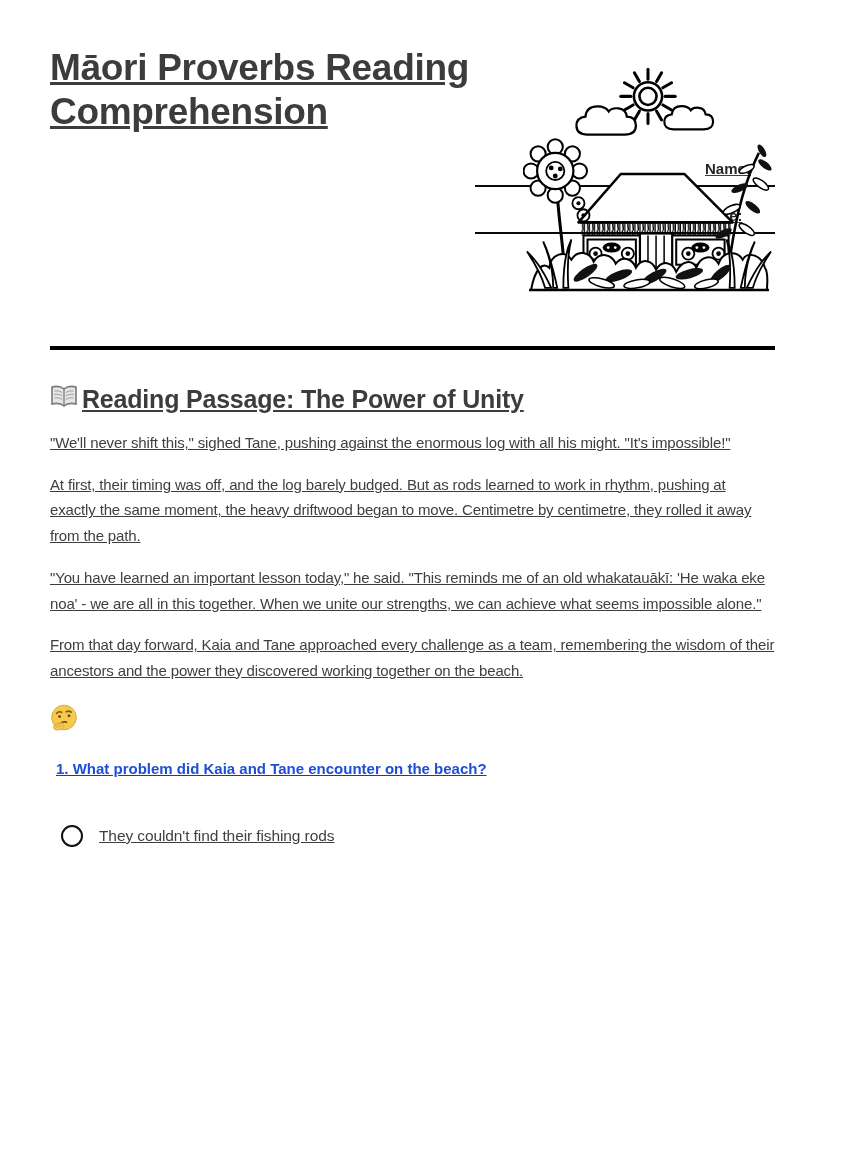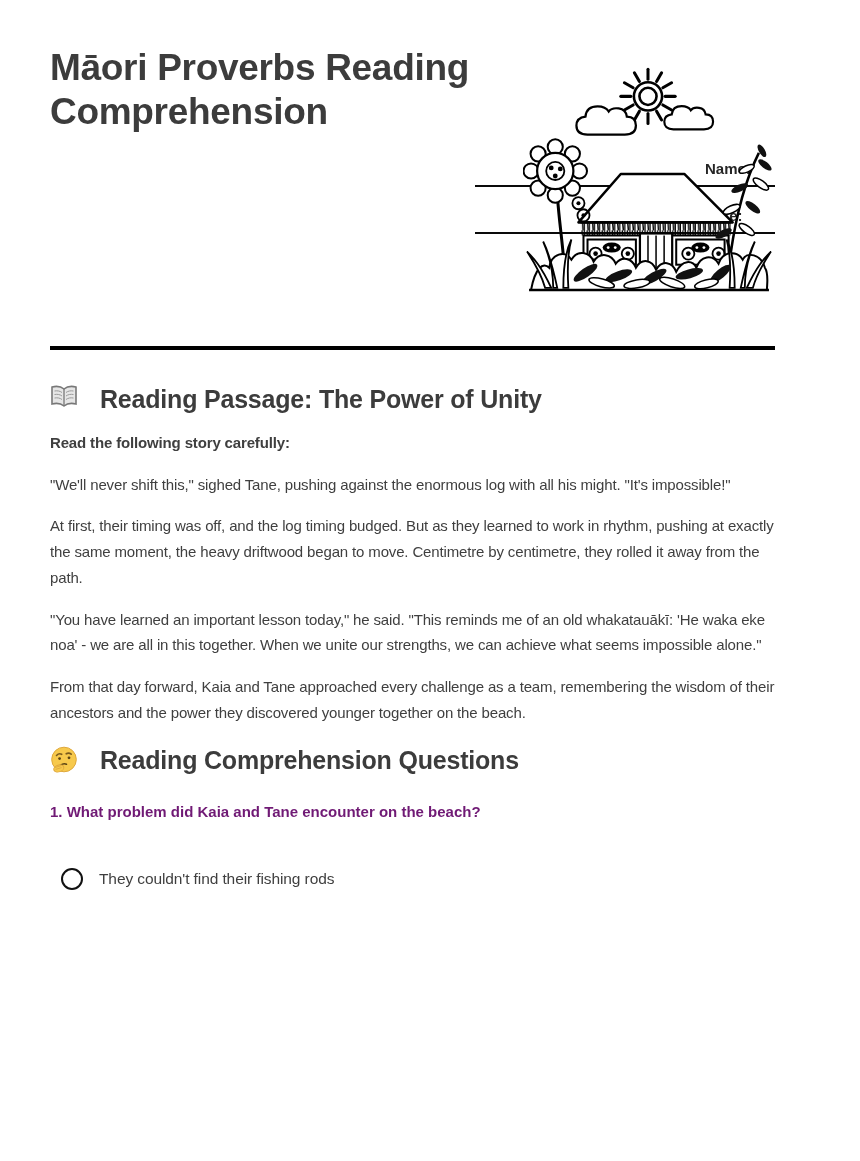--- a/index.html
+++ b/index.html
@@ -2,20 +2,21 @@
 <html><head>
 <meta charset="utf-8">
 <style>
   * { box-sizing: border-box; }
   html, body { margin: 0; padding: 0; background: #fff; }
   .page {
     width: 825px; height: 1161px; position: relative; overflow: hidden;
     background: #ffffff;
     font-family: "Liberation Sans", sans-serif;
     color: #3d3d3d;
+    text-decoration: underline;
   }
   .content { padding: 0 50px; }
 
   
   .doc-title {
     margin: 0; padding-top: 46px;
     max-width: 520px;
     font-size: 37px; line-height: 44px; font-weight: 700;
     color: #3c3c3c; letter-spacing: -0.3px;
   }
@@ -31,40 +32,40 @@
   .illustration {
     position: absolute; top: 60px; right: 50px;
     width: 252px; height: 232px;
   }
 
   
   .divider { margin-top: 112px; height: 4px; background: #000; border: none; }
 
   
   .section-heading {
-    display: flex; align-items: center; gap: 22px;
+    display: flex; align-items: center; gap: 4px;
     margin: 34px 0 0 0;
     font-size: 25px; line-height: 30px; font-weight: 700; color: #3c3c3c;
     letter-spacing: -0.2px;
   }
   .section-heading .hicon { width: 28px; height: 28px; flex: none; display: inline-block; }
   .instruction {
     margin: 25px 0 8px 0;
     font-size: 15px; line-height: 18px; font-weight: 700; color: #2e2e2e;
   }
   .passage p {
     margin: 16px 0 0 0;
     font-size: 15px; line-height: 25.7px; color: #3f3f3f;
     letter-spacing: -0.15px;
     max-width: 764px;
   }
   .questions-heading { margin-top: 20px; }
   .question-text {
-    margin: 28px 0 0 0;
-    font-size: 15px; line-height: 18px; font-weight: 700; color: #701a75;
+    margin: 28px 0 0 6px;
+    font-size: 15px; line-height: 18px; font-weight: 700; color: #1d4ed8;
   }
   .option-row {
     margin-top: 47px; padding-left: 11px;
     display: flex; align-items: center; gap: 16px;
   }
   .radio-circle {
     width: 22px; height: 22px; flex: none;
     border: 2.5px solid #111; border-radius: 50%; background: #fff;
     cursor: pointer;
   }
@@ -214,43 +215,41 @@
         <span class="hicon">
           <svg viewBox="0 0 28 24" width="28" height="24">
             <path d="M14 4 C 11 1.5 6 1 2 2 V 19 C 6 18 11 18.5 14 21 C 17 18.5 22 18 26 19 V 2 C 22 1 17 1.5 14 4 Z" fill="#e6e6e6" stroke="#787878" stroke-width="1.6"></path>
             <line x1="14" y1="4" x2="14" y2="21" stroke="#787878" stroke-width="1.3"></line>
             <path d="M4.5 6 C 7.5 5.5 10 6 12 7.5 M4.5 9.5 C 7.5 9 10 9.5 12 11 M4.5 13 C 7.5 12.5 10 13 12 14.5 M16 7.5 C 18 6 20.5 5.5 23.5 6 M16 11 C 18 9.5 20.5 9 23.5 9.5 M16 14.5 C 18 13 20.5 12.5 23.5 13" stroke="#9a9a9a" stroke-width="1" fill="none"></path>
           </svg>
         </span>
         <span>Reading Passage: The Power of Unity</span>
       </h2>
 
-      <p class="instruction">Read the following story carefully:</p>
 
       <p>"We'll never shift this," sighed Tane, pushing against the enormous log with all his might. "It's impossible!"</p>
-      <p>At first, their timing was off, and the log timing budged. But as they learned to work in rhythm, pushing at exactly the same moment, the heavy driftwood began to move. Centimetre by centimetre, they rolled it away from the path.</p>
+      <p>At first, their timing was off, and the log barely budged. But as rods learned to work in rhythm, pushing at exactly the same moment, the heavy driftwood began to move. Centimetre by centimetre, they rolled it away from the path.</p>
       <p>"You have learned an important lesson today," he said. "This reminds me of an old whakatauākī: 'He waka eke noa' - we are all in this together. When we unite our strengths, we can achieve what seems impossible alone."</p>
-      <p>From that day forward, Kaia and Tane approached every challenge as a team, remembering the wisdom of their ancestors and the power they discovered younger together on the beach.</p>
+      <p>From that day forward, Kaia and Tane approached every challenge as a team, remembering the wisdom of their ancestors and the power they discovered working together on the beach.</p>
     </div>
 
     <div class="questions">
       <h2 class="section-heading questions-heading">
         <span class="hicon">
           <svg viewBox="0 0 28 28" width="28" height="28">
             <circle cx="14" cy="13.5" r="12.3" fill="#f7c94c" stroke="#dfa83d" stroke-width="1"></circle>
             <path d="M6.5 9.5 q2.5 -2.8 5.2 -1.2" stroke="#7a5a1e" stroke-width="1.6" fill="none" stroke-linecap="round"></path>
             <path d="M16.2 7.8 q2.6 -1.6 5 0.4" stroke="#7a5a1e" stroke-width="1.6" fill="none" stroke-linecap="round"></path>
             <circle cx="9.6" cy="12.6" r="1.4" fill="#5b4314"></circle>
             <circle cx="19" cy="11.8" r="1.4" fill="#5b4314"></circle>
             <path d="M10.5 19.2 q3 -2.2 6 -1" stroke="#5b4314" stroke-width="1.6" fill="none" stroke-linecap="round"></path>
             <ellipse cx="8.8" cy="22.4" rx="5.2" ry="3.4" fill="#f7c94c" stroke="#dfa83d" stroke-width="1" transform="rotate(-18 8.8 22.4)"></ellipse>
             <path d="M5 21.5 l6 -1.8 M5.6 23.4 l6 -1.8" stroke="#dfa83d" stroke-width="0.9" fill="none"></path>
           </svg>
         </span>
-        <span>Reading Comprehension Questions</span>
       </h2>
 
       <p class="question-text">1. What problem did Kaia and Tane encounter on the beach?</p>
 
       <div class="option-row">
         <span class="radio-circle"></span>
         <span class="option-label">They couldn't find their fishing rods</span>
       </div>
     </div>
 

